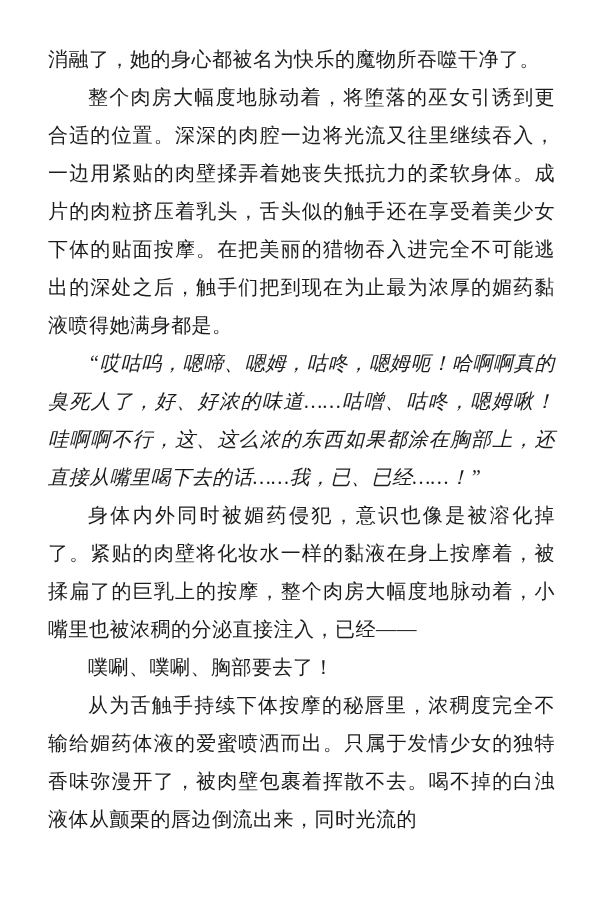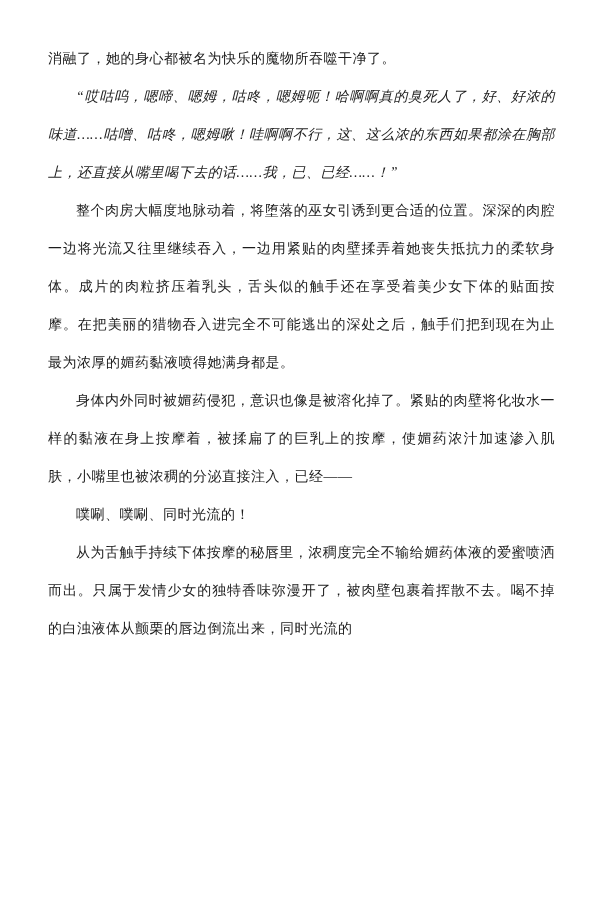--- a/index.html
+++ b/index.html
@@ -16,37 +16,37 @@
     box-sizing: border-box;
     width: 603px;
     height: 908px;
     background: #ffffff;
     padding: 40px 48px 20px 48px;
     font-family: "Liberation Serif", "DejaVu Serif", serif;
     color: #1c1c1c;
   }
   .para {
     margin: 0;
-    font-size: 14px;
+    font-size: 20px;
     line-height: 38px;
     text-align: justify;
     text-justify: inter-character;
     letter-spacing: 0.5px;
     text-indent: 2em;
   }
   .para.noindent {
     text-indent: 0;
   }
   .para.dialogue {
     font-style: italic;
   }
 </style>
 </head>
 <body>
 
 <div class="page">
   <p class="para noindent">消融了，她的身心都被名为快乐的魔物所吞噬干净了。</p>
+  <p class="para">整个肉房大幅度地脉动着，将堕落的巫女引诱到更合适的位置。深深的肉腔一边将光流又往里继续吞入，一边用紧贴的肉壁揉弄着她丧失抵抗力的柔软身体。成片的肉粒挤压着乳头，舌头似的触手还在享受着美少女下体的贴面按摩。在把美丽的猎物吞入进完全不可能逃出的深处之后，触手们把到现在为止最为浓厚的媚药黏液喷得她满身都是。</p>
   <p class="para dialogue">“哎咕呜，嗯啼、嗯姆，咕咚，嗯姆呃！哈啊啊真的臭死人了，好、好浓的味道……咕噌、咕咚，嗯姆啾！哇啊啊不行，这、这么浓的东西如果都涂在胸部上，还直接从嘴里喝下去的话……我，已、已经……！”</p>
-  <p class="para">整个肉房大幅度地脉动着，将堕落的巫女引诱到更合适的位置。深深的肉腔一边将光流又往里继续吞入，一边用紧贴的肉壁揉弄着她丧失抵抗力的柔软身体。成片的肉粒挤压着乳头，舌头似的触手还在享受着美少女下体的贴面按摩。在把美丽的猎物吞入进完全不可能逃出的深处之后，触手们把到现在为止最为浓厚的媚药黏液喷得她满身都是。</p>
-  <p class="para">身体内外同时被媚药侵犯，意识也像是被溶化掉了。紧贴的肉壁将化妆水一样的黏液在身上按摩着，被揉扁了的巨乳上的按摩，使媚药浓汁加速渗入肌肤，小嘴里也被浓稠的分泌直接注入，已经——</p>
-  <p class="para">噗唰、噗唰、同时光流的！</p>
+  <p class="para">身体内外同时被媚药侵犯，意识也像是被溶化掉了。紧贴的肉壁将化妆水一样的黏液在身上按摩着，被揉扁了的巨乳上的按摩，整个肉房大幅度地脉动着，小嘴里也被浓稠的分泌直接注入，已经——</p>
+  <p class="para">噗唰、噗唰、胸部要去了！</p>
   <p class="para">从为舌触手持续下体按摩的秘唇里，浓稠度完全不输给媚药体液的爱蜜喷洒而出。只属于发情少女的独特香味弥漫开了，被肉壁包裹着挥散不去。喝不掉的白浊液体从颤栗的唇边倒流出来，同时光流的</p>
 </div>
 
 </body></html>

